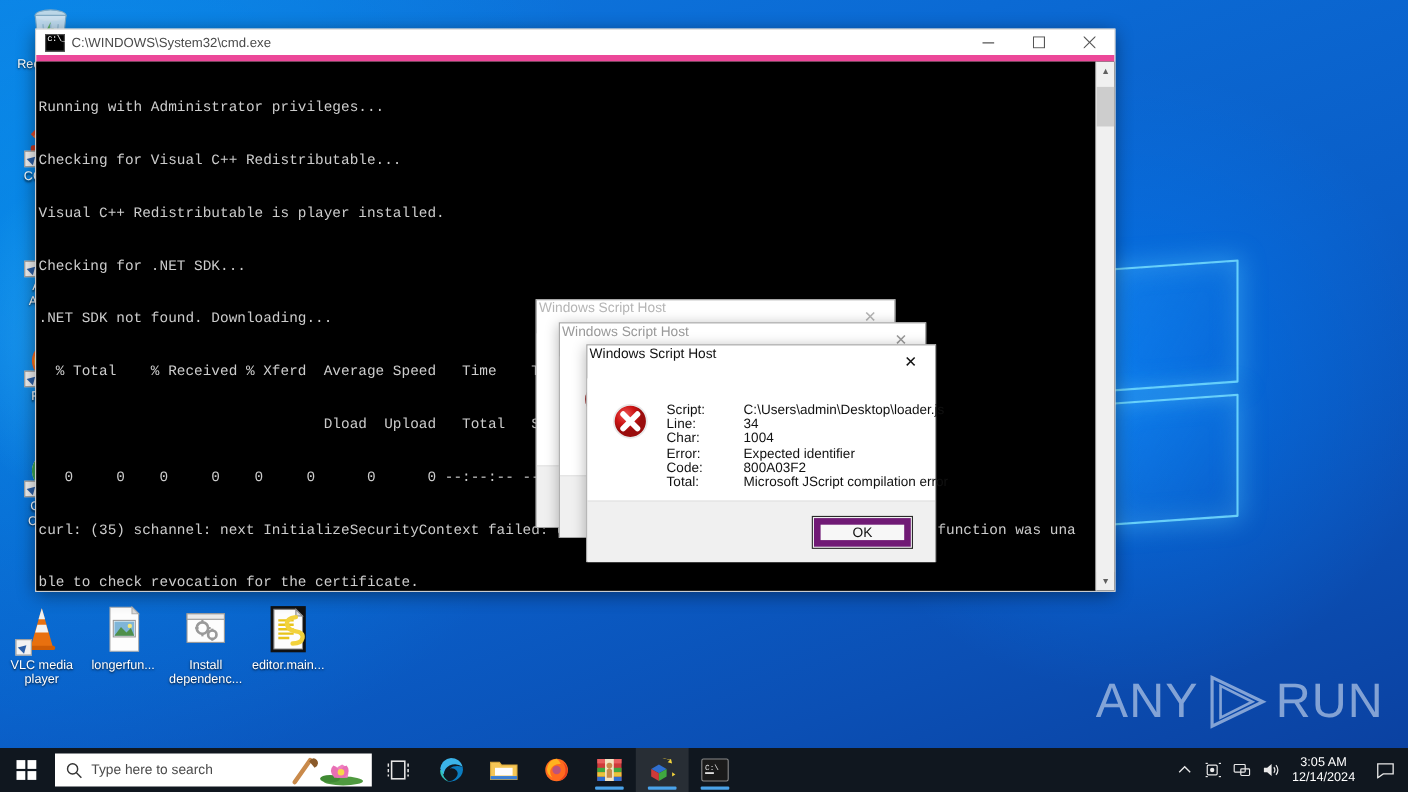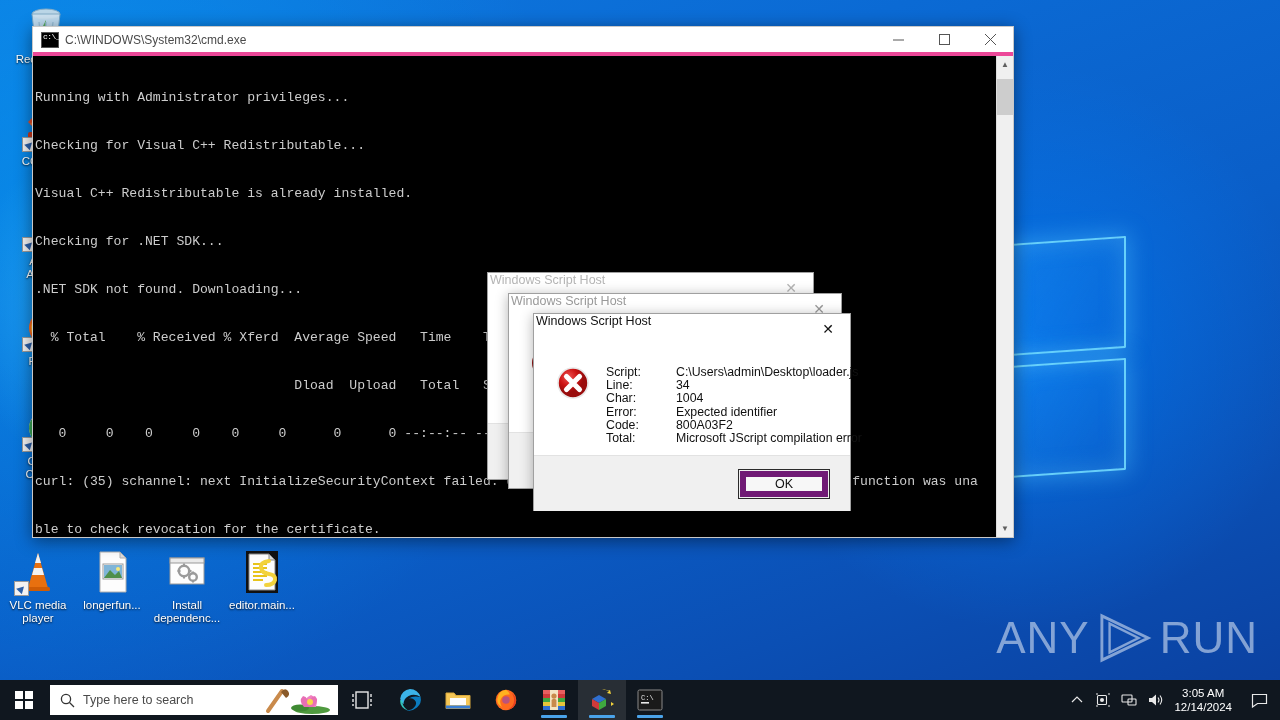--- a/index.html
+++ b/index.html
@@ -66,21 +66,21 @@
 
   
   .cmdwin {
     position: absolute; left: 32px; top: 26px; width: 982px; height: 512px;
     background: #fff; border: 1px solid #c8c8c8;
     box-shadow: 0 3px 16px rgba(0,0,0,0.45);
     display: flex; flex-direction: column;
   }
   .cmd-titlebar {
     height: 29px; background: #ffffff; display: flex; align-items: center;
-    border-bottom: 4px solid #ec4899; flex: 0 0 29px;
+    border-bottom: 6px solid #ec4899; flex: 0 0 29px;
   }
   .cmd-ico {
     width: 18px; height: 16px; margin: 0 6px 0 8px; background: #000;
     border: 1px solid #555; position: relative; flex: 0 0 auto;
   }
   .cmd-ico::before {
     content: "c:\\_"; position: absolute; left: 1px; top: -1px; color: #fff;
     font-family: "Liberation Mono", monospace; font-size: 8px; letter-spacing: -0.5px;
   }
   .cmd-title { font-size: 12px; color: #4a4a4a; flex: 1 1 auto; }
@@ -349,21 +349,21 @@
               <line x1="0" y1="0" x2="11" y2="11" stroke="#555" stroke-width="1"></line>
               <line x1="11" y1="0" x2="0" y2="11" stroke="#555" stroke-width="1"></line>
             </svg>
         </div>
       </div>
     </div>
     <div class="cmd-body">
       <div class="cmd-text">
         <span class="ln">Running with Administrator privileges...</span>
         <span class="ln">Checking for Visual C++ Redistributable...</span>
-        <span class="ln">Visual C++ Redistributable is already installed.</span>
+        <span class="ln">Visual C++ Redistributable is player installed.</span>
         <span class="ln">Checking for .NET SDK...</span>
         <span class="ln">.NET SDK not found. Downloading...</span>
         <span class="ln">  % Total    % Received % Xferd  Average Speed   Time    Time     Time  Current</span>
         <span class="ln">                                 Dload  Upload   Total   Spent    Left  Speed</span>
         <span class="ln">   0     0    0     0    0     0      0      0 --:--:-- --:--:-- --:--:--     0</span>
         <span class="ln">curl: (35) schannel: next InitializeSecurityContext failed: Unknown error (0x80092012) - The revocation function was una</span>
         <span class="ln">ble to check revocation for the certificate.</span>
         
         
         

